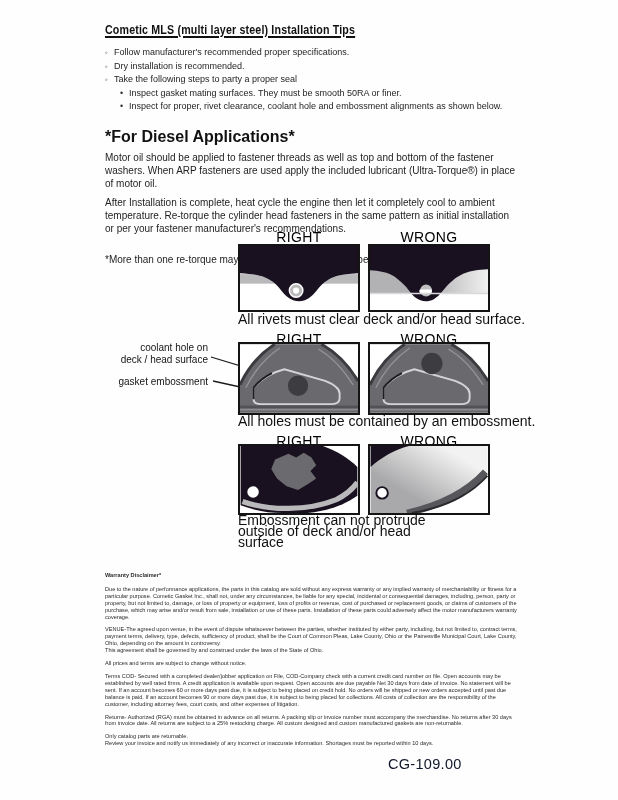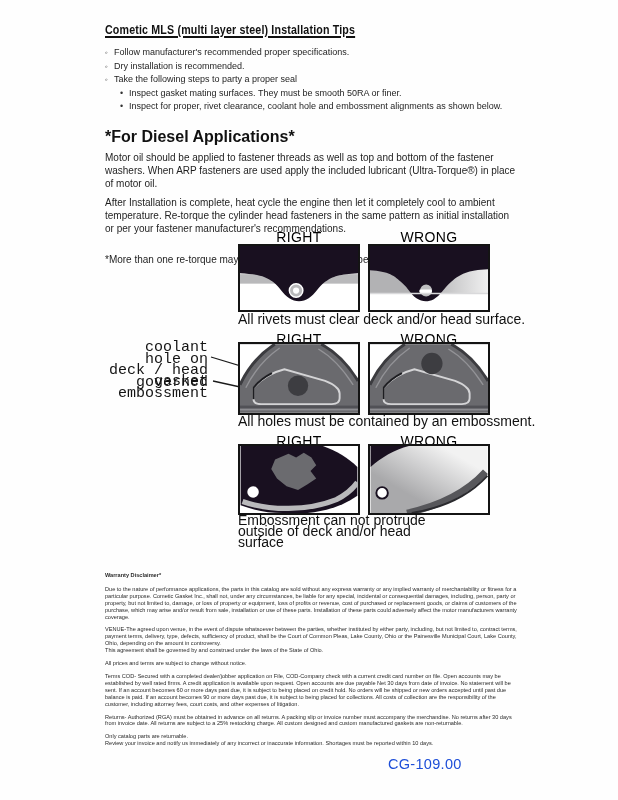--- a/index.html
+++ b/index.html
@@ -19,29 +19,29 @@
   .para.first{margin-top:5px;}
   .para.note{margin-top:18px;}
 
   
   .diagrams{position:absolute;left:0;top:228px;width:618px;height:330px;}
   .dg-label{position:absolute;width:122px;text-align:center;font-size:14px;letter-spacing:.4px;color:#000000;}
   .dg-box{position:absolute;border:2px solid #141414;background:#fff;line-height:0;}
   .dg-box svg{display:block;}
   .dg-caption{position:absolute;font-size:14px;line-height:11px;color:#111;white-space:nowrap;}
   .dg-caption.wrap{white-space:normal;width:205px;}
-  .ann{position:absolute;left:108px;width:100px;text-align:right;font-size:15px;line-height:11.5px;color:#141414;font-family:Liberation Mono, monospace;}
+  .ann{position:absolute;left:108px;width:100px;text-align:right;font-size:10px;line-height:11.5px;color:#141414;}
   .leaders{position:absolute;left:0;top:0;}
 
   
   .legal{position:absolute;left:105px;top:572px;width:414px;font-size:5.6px;line-height:6.9px;color:#2b2b2b;}
   .legal p{margin:0 0 6px 0;}
   .legal p.tight{margin-bottom:0;}
   .legal .lh{font-weight:bold;margin-bottom:7px;}
-  .page-num{position:absolute;left:388px;top:756px;font-size:14.5px;letter-spacing:.3px;color:#1d4ed8;}
+  .page-num{position:absolute;left:388px;top:756px;font-size:14.5px;letter-spacing:.3px;color:#0f172a;}
 </style>
 </head>
 <body>
 
 <div class="page">
 
   <div class="content">
     <div class="doc-title">Cometic MLS (multi layer steel) Installation Tips</div>
 
     <div class="bullets">
@@ -110,21 +110,21 @@
         <line x1="0" y1="49" x2="122" y2="49" stroke="#d9d9db" stroke-width="1.6"></line>
       </svg>
     </div>
     <div class="dg-caption" style="left:238px;top:86px">All rivets must clear deck and/or head surface.</div>
 
     <div class="dg-label" style="left:238px;top:103px">RIGHT</div>
     <div class="dg-label" style="left:368px;top:103px">WRONG</div>
 
     <div class="ann" style="top:114px">
       <div>coolant hole on</div>
-      <div>deck / head governed</div>
+      <div>deck / head surface</div>
     </div>
     <div class="ann" style="top:148px">
       <div>gasket embossment</div>
     </div>
 
     <div class="dg-box" style="left:238px;top:114px">
       <svg width="118" height="69" viewBox="0 0 122 71">
         <rect width="122" height="71" fill="#6a6a6e"></rect>
         <path d="M0,0 H36 C22,9 9,23 0,42 Z" fill="#ffffff"></path>
         <path d="M84,0 H122 V38 C111,20 99,8 84,0 Z" fill="#ffffff"></path>

